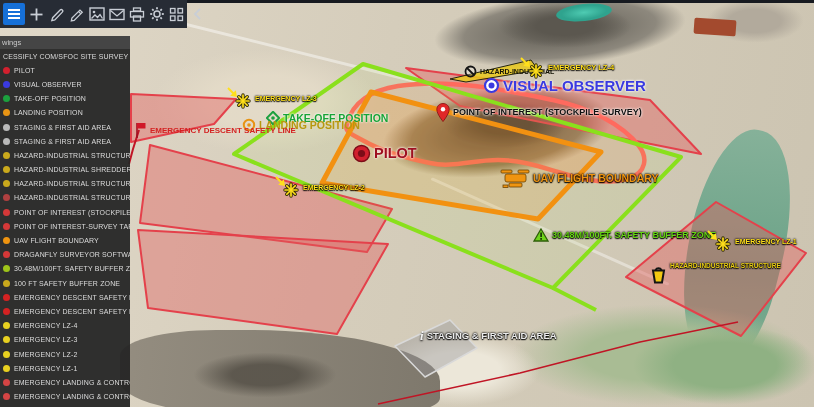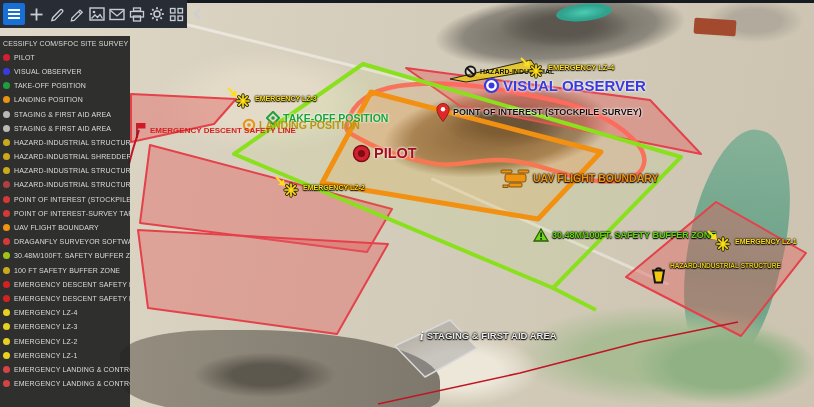--- a/index.html
+++ b/index.html
@@ -340,20 +340,21 @@
         </svg>
       </div>
       <div class="tb-btn">
         <svg width="10" height="14" viewBox="0 0 10 14">
           <path d="M8 2L3 7l5 5" fill="none" stroke="#c9ced6" stroke-width="1.8"></path>
         </svg>
       </div>
     </div>
 
   <div class="sidebar">
+    <div class="sheader">wings</div>
     <div>
         <div class="srow">
           <span>CESSIFLY COM/SFOC SITE SURVEY</span>
         </div>
         <div class="srow">
           <span class="dot" style="background: rgb(210, 32, 46);"></span>
           <span>PILOT</span>
         </div>
         <div class="srow">
           <span class="dot" style="background: rgb(58, 58, 224);"></span>

